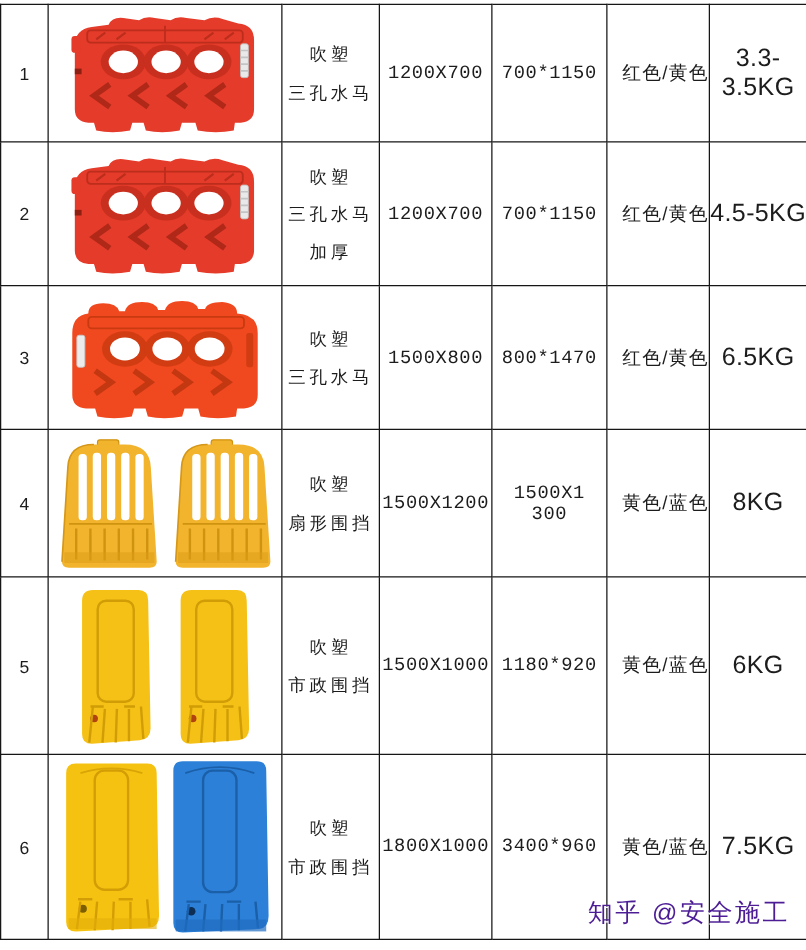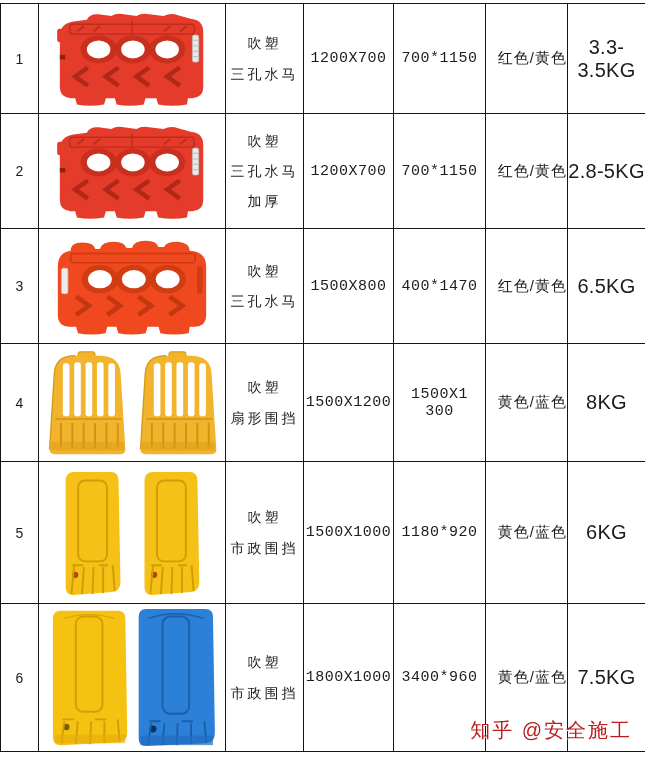--- a/index.html
+++ b/index.html
@@ -23,21 +23,21 @@
   .num    { font-size: 14px; }
   .name   { font-size: 14px; letter-spacing: 3px; line-height: 2.15; white-space: pre-line; text-align: center; }
   .dim    { font-size: 15px; letter-spacing: .5px; font-family: Liberation Mono, monospace; }
   .colorc { font-size: 15px; letter-spacing: 1px; text-align: right; }
   .weight { font-size: 20px; letter-spacing: .3px; }
   .imgcell { line-height: 0; }
   .imgwrap { display: flex; align-items: center; justify-content: center; height: 100%; }
   .watermark {
     position: absolute; top: 717px; right: 13px;
     font-size: 20px; letter-spacing: 2px;
-    color: #b91c1c; text-shadow: 0 1px 0 #ffffff;
+    color: #4c1d95; text-shadow: 0 1px 0 #ffffff;
     pointer-events: none; white-space: nowrap;
   }
 </style>
 </head>
 <body>
 
 <table class="spec">
   <colgroup>
     <col style="width:38px">
       <col style="width:187px">
@@ -112,21 +112,21 @@
           <rect x="15" y="52" width="6" height="5" fill="#8f1f10"></rect>
         </svg>
       </div>
     </td>
     <td class="name">吹塑
 三孔水马
 加厚</td>
     <td class="dim">1200X700</td>
     <td class="dim">700*1150</td>
     <td class="colorc">红色/黄色</td>
-    <td class="weight">2.8-5KG</td>
+    <td class="weight">4.5-5KG</td>
   </tr>
 
   <tr class="r3">
     <td class="num">3</td>
     <td class="imgcell">
       <div class="imgwrap">
         <svg viewBox="0 0 190 112" width="174" height="103">
           <path d="M14 34 Q14 19 28 17 Q28 8 41 8 Q53 8 55 15 L60 15 Q62 7 75 7 Q87 7 89 14 L95 14 Q97 6 110 6 Q122 6 124 13 L130 13 Q132 7 145 7 Q158 8 158 17 Q176 18 176 34 L176 88 Q176 99 164 100 L158 100 L157 107 Q141 110 126 107 L124 100 L112 100 L110 107 Q94 110 80 107 L78 100 L68 100 L66 107 Q50 110 36 107 L34 100 L26 100 Q14 99 14 88 Z" fill="#f0481f"></path>
           <rect x="28" y="20" width="136" height="10" rx="3" fill="none" stroke="#c93a10" stroke-width="1.6"></rect>
           <ellipse cx="60" cy="48" rx="20" ry="15.5" fill="#d13c12"></ellipse>
@@ -142,21 +142,21 @@
                 <path d="M136 67 L150 77 L136 87"></path>
           </g>
           <rect x="18" y="36" width="7" height="28" rx="2" fill="#ececec" stroke="#c4c4c4" stroke-width="0.8"></rect>
           <rect x="166" y="34" width="6" height="30" rx="2" fill="#d13c12"></rect>
         </svg>
       </div>
     </td>
     <td class="name">吹塑
 三孔水马</td>
     <td class="dim">1500X800</td>
-    <td class="dim">400*1470</td>
+    <td class="dim">800*1470</td>
     <td class="colorc">红色/黄色</td>
     <td class="weight">6.5KG</td>
   </tr>
 
   <tr class="r4">
     <td class="num">4</td>
     <td class="imgcell">
       <div class="imgwrap">
         <svg viewBox="0 0 190 114" width="180" height="108">
           <g>

